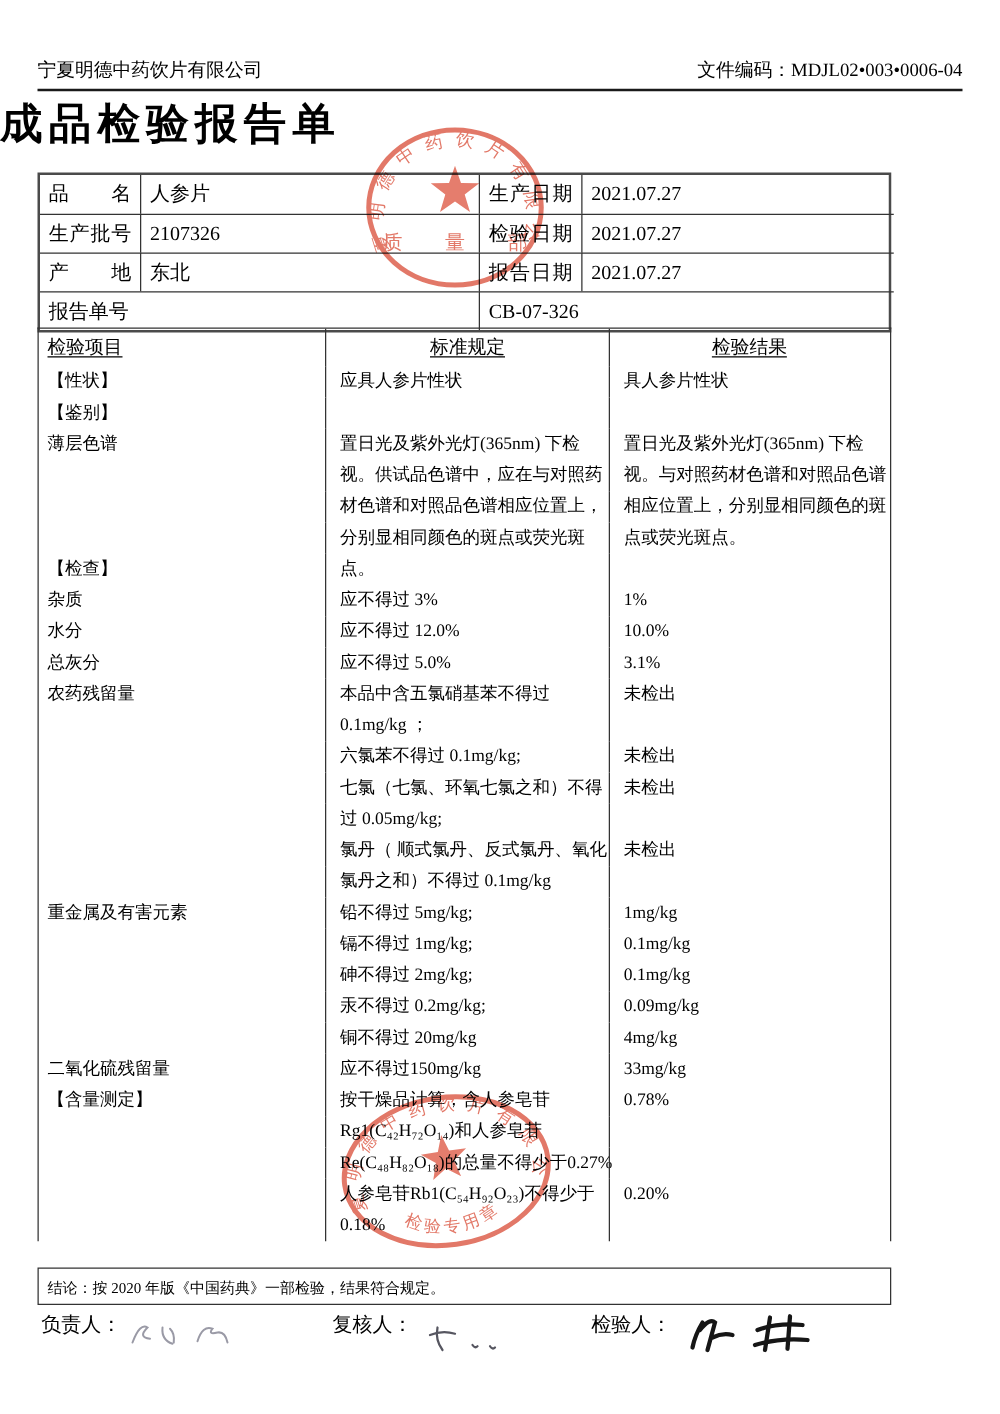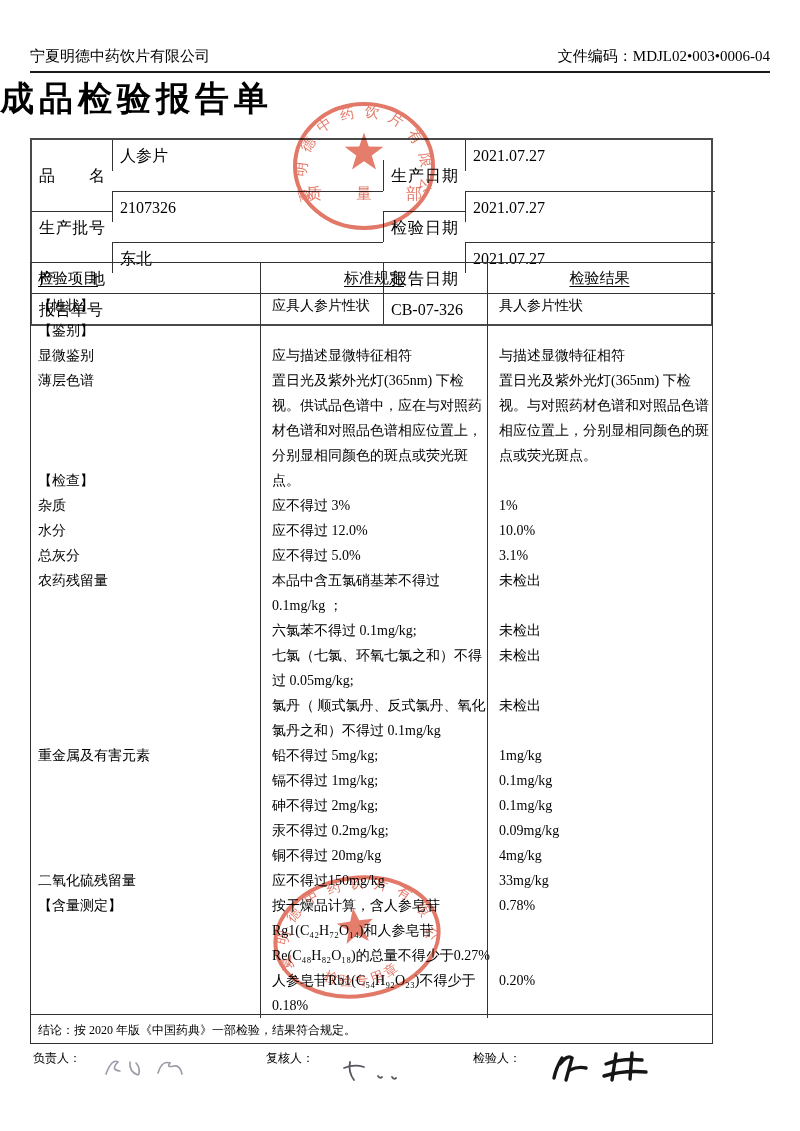--- a/index.html
+++ b/index.html
@@ -9,36 +9,36 @@
   .hdr{position:absolute;left:30px;width:740px;top:47px;display:flex;justify-content:space-between;font-size:15px;}
   .rule{position:absolute;left:30px;width:740px;top:71px;border-top:2px solid #1a1a1a;}
   .title{position:absolute;left:0;width:800px;top:76px;text-align:left;font-size:34px;font-weight:bold;letter-spacing:5px;}
   
   .info{position:absolute;left:30px;top:138px;width:683px;display:grid;
         grid-template-columns:80px 271px 82px 250px;border:2px solid #4a4a4a;box-sizing:border-box;}
   .info>div{height:31px;line-height:31px;font-size:16px;padding:0 7px;box-sizing:border-box;
         border-left:1.5px solid #333;border-top:1.5px solid #333;overflow:hidden;white-space:nowrap;}
   .info>div:nth-child(-n+4){border-top:none;}
   .info>div:nth-child(4n+1){border-left:none;}
-  .info .lab{text-align:justify;text-align-last:justify;margin-top:20px;}
+  .info .lab{text-align:justify;text-align-last:justify;}
   .info .span2{grid-column:1/3;text-align:left;text-align-last:left;}
   .info .span2v{grid-column:3/5;}
   
   .main{position:absolute;left:30px;top:262px;width:683px;border:1.5px solid #333;border-bottom:none;box-sizing:border-box;background:transparent;}
   .mrow{display:grid;grid-template-columns:229px 227px 224px;}
   .mrow>div{height:25px;line-height:25px;font-size:14px;white-space:nowrap;box-sizing:border-box;}
   .mrow>div:nth-child(1){padding-left:7px;}
   .mrow>div:nth-child(2),.mrow>div:nth-child(3){border-left:1.5px solid #333;padding-left:11px;}
   .mhead>div{height:30px !important;line-height:30px !important;font-size:15px;}
   .mhead .u{text-decoration:underline;text-underline-offset:3px;}
   .mhead>div:nth-child(2),.mhead>div:nth-child(3){text-align:center;padding-left:0 !important;}
   
   .concl{position:absolute;left:30px;top:1014px;width:683px;height:30px;line-height:30px;
          border:1.5px solid #333;box-sizing:border-box;font-size:12px;padding-left:7px;}
-  .sigs{position:absolute;left:30px;top:1046px;width:700px;height:70px;font-size:12px;}
+  .sigs{position:absolute;left:30px;top:1046px;width:700px;height:70px;font-size:16px;}
   .sigs .slab{position:absolute;top:4px;}
   .sig-svg{position:absolute;}
   
   .stamp{position:absolute;pointer-events:none;mix-blend-mode:multiply;opacity:.82;}
   .stamp text{font-family:"Liberation Serif","DejaVu Serif",serif;}
   .stamp-bottom{transform:rotate(-8deg);}
 </style>
 </head>
 <body>
 
@@ -80,25 +80,20 @@
     <div id="main-lines">
         <div class="mrow">
           <div>【性状】</div>
           <div>应具人参片性状</div>
           <div>具人参片性状</div>
         </div>
         <div class="mrow">
           <div>【鉴别】</div>
           <div></div>
           <div></div>
-        </div>
-        <div class="mrow">
-          <div>显微鉴别</div>
-          <div>应与描述显微特征相符</div>
-          <div>与描述显微特征相符</div>
         </div>
         <div class="mrow">
           <div>薄层色谱</div>
           <div>置日光及紫外光灯(365nm) 下检</div>
           <div>置日光及紫外光灯(365nm) 下检</div>
         </div>
         <div class="mrow">
           <div></div>
           <div>视。供试品色谱中，应在与对照药</div>
           <div>视。与对照药材色谱和对照品色谱</div>

